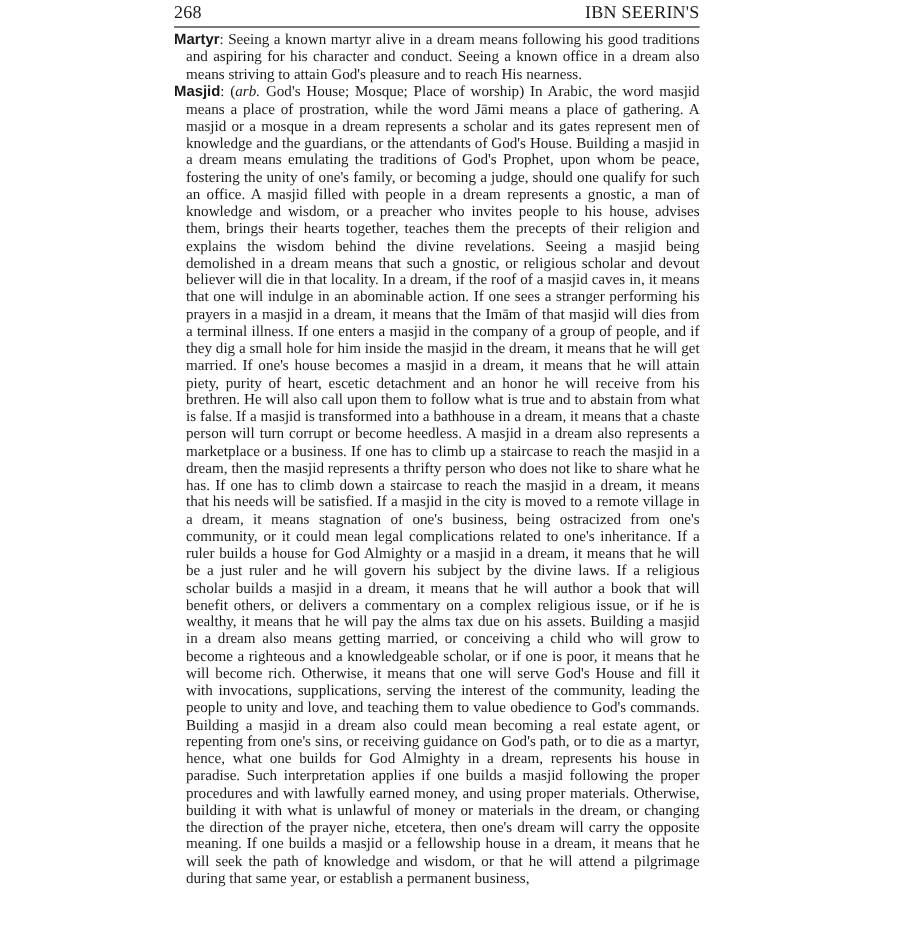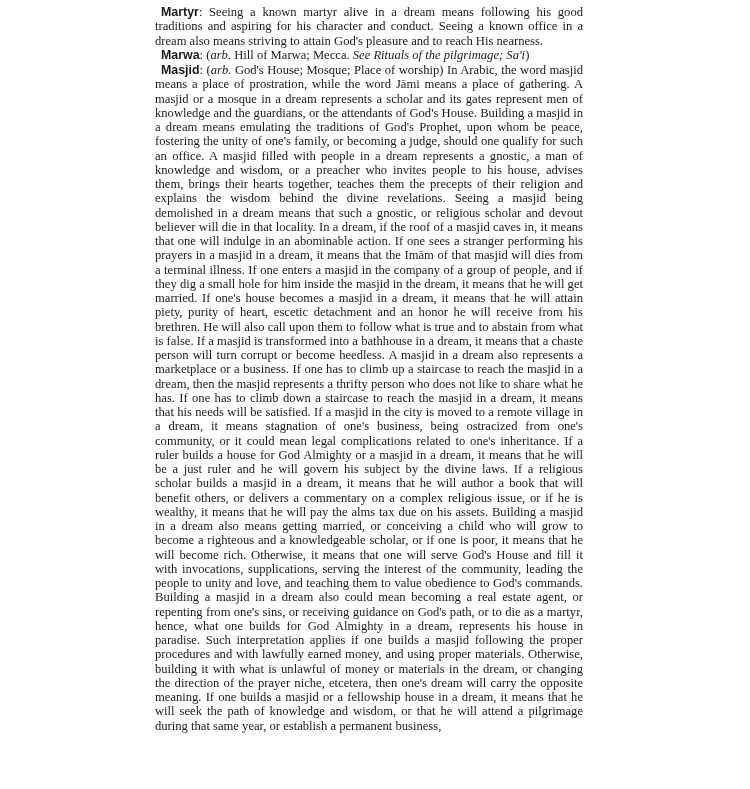--- a/index.html
+++ b/index.html
@@ -43,35 +43,35 @@
     text-align-last: left;
     padding-left: 10px;
     text-indent: -10px;
     margin: 0 0 0.6px 0;
     hyphens: none;
   }
   .entry-term {
     font-family: "Liberation Sans", sans-serif;
     font-weight: bold;
     font-size: 12.4px;
-    margin-left: 16px;
   }
   .italic { font-style: italic; }
 </style>
 </head>
 <body>
 
 <div class="page">
+  <div class="running-head">
+    <span>268</span>
+    <span>IBN SEERIN'S</span>
+  </div>
 
   <div class="entries">
     <p class="entry">
       <span class="entry-term">Martyr</span><span>: Seeing a known martyr alive in a dream means following his good traditions and aspiring for his character and conduct. Seeing a known office in a dream also means striving to attain God's pleasure and to reach His nearness.</span>
     </p>
 
-    <p class="entry">
-      <span class="entry-term">Marwa</span><span>: (</span><span class="italic">arb.</span><span> Hill of Marwa; Mecca. </span><span class="italic">See Rituals of the pilgrimage; Sa'i</span><span>)</span>
-    </p>
 
     <p class="entry">
       <span class="entry-term">Masjid</span><span>: (</span><span class="italic">arb.</span><span> God's House; Mosque; Place of worship) In Arabic, the word masjid means a place of prostration, while the word Jāmi means a place of gathering. A masjid or a mosque in a dream represents a scholar and its gates represent men of knowledge and the guardians, or the attendants of God's House. Building a masjid in a dream means emulating the traditions of God's Prophet, upon whom be peace, fostering the unity of one's family, or becoming a judge, should one qualify for such an office. A masjid filled with people in a dream represents a gnostic, a man of knowledge and wisdom, or a preacher who invites people to his house, advises them, brings their hearts together, teaches them the precepts of their religion and explains the wisdom behind the divine revelations. Seeing a masjid being demolished in a dream means that such a gnostic, or religious scholar and devout believer will die in that locality. In a dream, if the roof of a masjid caves in, it means that one will indulge in an abominable action. If one sees a stranger performing his prayers in a masjid in a dream, it means that the Imām of that masjid will dies from a terminal illness. If one enters a masjid in the company of a group of people, and if they dig a small hole for him inside the masjid in the dream, it means that he will get married. If one's house becomes a masjid in a dream, it means that he will attain piety, purity of heart, escetic detachment and an honor he will receive from his brethren. He will also call upon them to follow what is true and to abstain from what is false. If a masjid is transformed into a bathhouse in a dream, it means that a chaste person will turn corrupt or become heedless. A masjid in a dream also represents a marketplace or a business. If one has to climb up a staircase to reach the masjid in a dream, then the masjid represents a thrifty person who does not like to share what he has. If one has to climb down a staircase to reach the masjid in a dream, it means that his needs will be satisfied. If a masjid in the city is moved to a remote village in a dream, it means stagnation of one's business, being ostracized from one's community, or it could mean legal complications related to one's inheritance. If a ruler builds a house for God Almighty or a masjid in a dream, it means that he will be a just ruler and he will govern his subject by the divine laws. If a religious scholar builds a masjid in a dream, it means that he will author a book that will benefit others, or delivers a commentary on a complex religious issue, or if he is wealthy, it means that he will pay the alms tax due on his assets. Building a masjid in a dream also means getting married, or conceiving a child who will grow to become a righteous and a knowledgeable scholar, or if one is poor, it means that he will become rich. Otherwise, it means that one will serve God's House and fill it with invocations, supplications, serving the interest of the community, leading the people to unity and love, and teaching them to value obedience to God's commands. Building a masjid in a dream also could mean becoming a real estate agent, or repenting from one's sins, or receiving guidance on God's path, or to die as a martyr, hence, what one builds for God Almighty in a dream, represents his house in paradise. Such interpretation applies if one builds a masjid following the proper procedures and with lawfully  earned money, and using proper materials. Otherwise, building it with what is unlawful of money or materials in the dream, or changing the direction of the prayer niche, etcetera, then one's dream will carry the opposite meaning. If one builds a masjid or a fellowship house in a dream, it means that he will seek the path of knowledge and wisdom, or that he will attend a pilgrimage during that same year, or establish a permanent business,</span>
     </p>
   </div>
 </div>
 
 </body></html>

